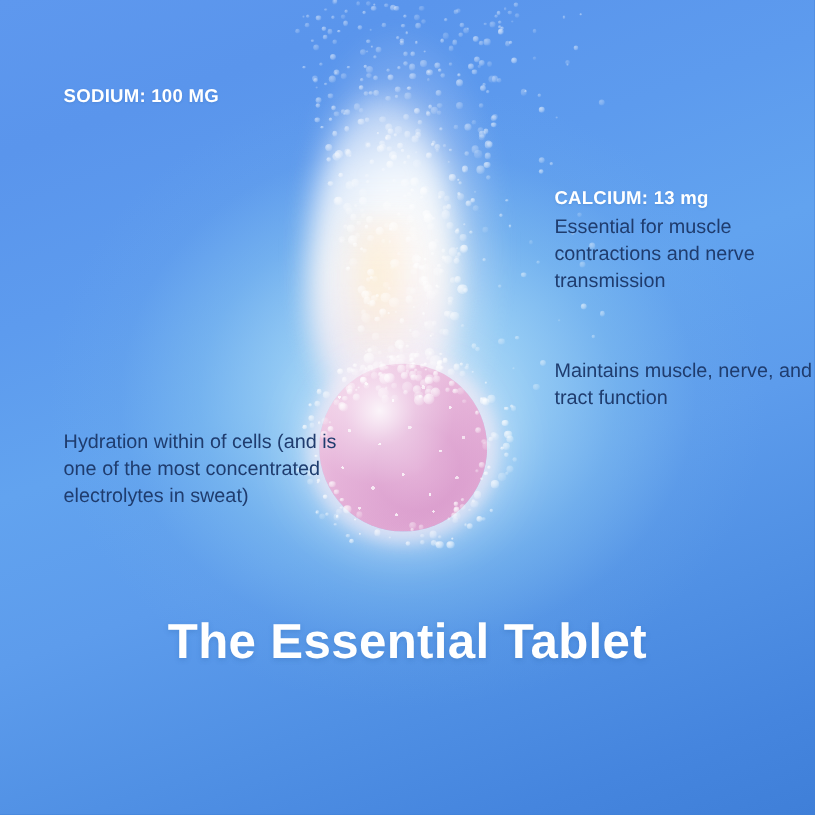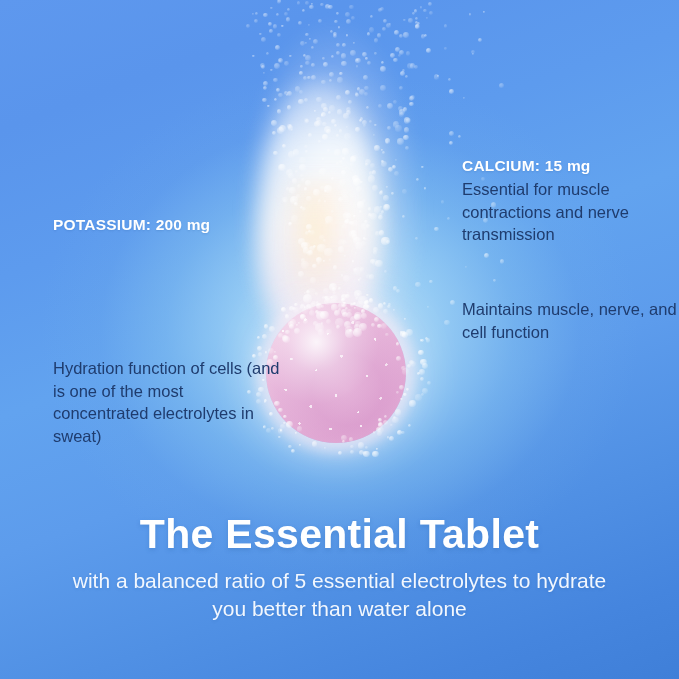--- a/index.html
+++ b/index.html
@@ -859,37 +859,36 @@
       <div class="bub" style="left: 482.6px; top: 11.3px; width: 2.2px; height: 2.2px; opacity: 0.52;"></div>
       <div class="bub" style="left: 470.6px; top: 49.9px; width: 4.5px; height: 4.5px; opacity: 0.24;"></div>
       <div class="bub" style="left: 449.3px; top: 89.3px; width: 4.6px; height: 4.6px; opacity: 0.62;"></div>
       <div class="bub" style="left: 415.3px; top: 282px; width: 5.4px; height: 5.4px; opacity: 0.37;"></div>
       <div class="bub" style="left: 410.1px; top: 94.6px; width: 5.4px; height: 5.4px; opacity: 0.3;"></div>
       <div class="bub" style="left: 395.2px; top: 159.2px; width: 2.3px; height: 2.3px; opacity: 0.22;"></div>
       <div class="bub" style="left: 409.7px; top: 63px; width: 5.8px; height: 5.8px; opacity: 0.38;"></div>
     </div>
 
   <div class="block" id="b-sodium">
+    <p class="heading">SODIUM: 100 MG</p>
   </div>
 
   <div class="block" id="b-potassium">
-    <p class="heading">POTASSIUM: 200 mg</p>
   </div>
 
   <div class="block" id="b-chloride">
-    <p class="body">Hydration function of cells (and is one of the most concentrated electrolytes in sweat)</p>
+    <p class="body">Hydration within of cells (and is one of the most concentrated electrolytes in sweat)</p>
   </div>
 
   <div class="block" id="b-calcium">
-    <p class="heading">CALCIUM: 15 mg</p>
+    <p class="heading">CALCIUM: 13 mg</p>
     <p class="body">Essential for muscle contractions and nerve transmission</p>
   </div>
 
   <div class="block" id="b-magnesium">
-    <p class="body">Maintains muscle, nerve, and cell function</p>
+    <p class="body">Maintains muscle, nerve, and tract function</p>
   </div>
 
   <div id="headline-wrap">
     <p id="headline">The Essential Tablet</p>
-    <p id="subheadline">with a balanced ratio of 5 essential electrolytes to hydrate you better than water alone</p>
   </div>
 
 </div>
 
 </body></html>

